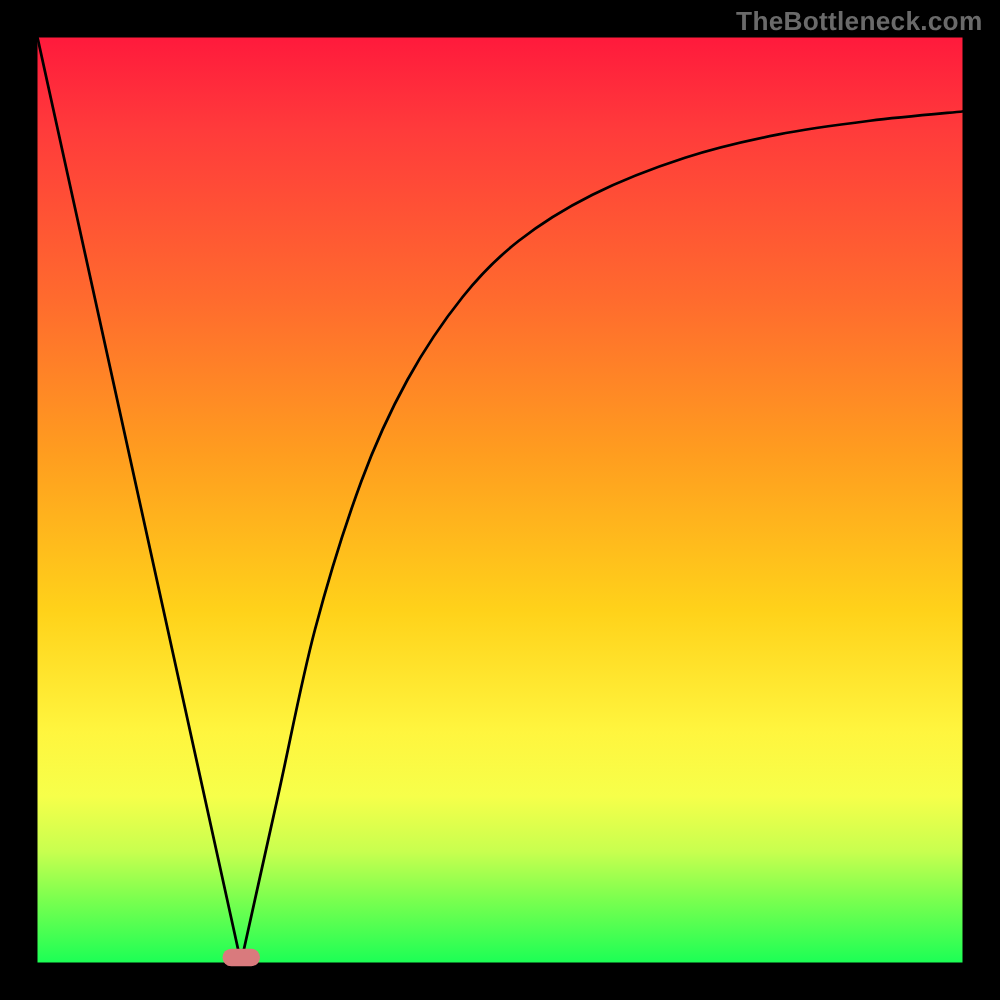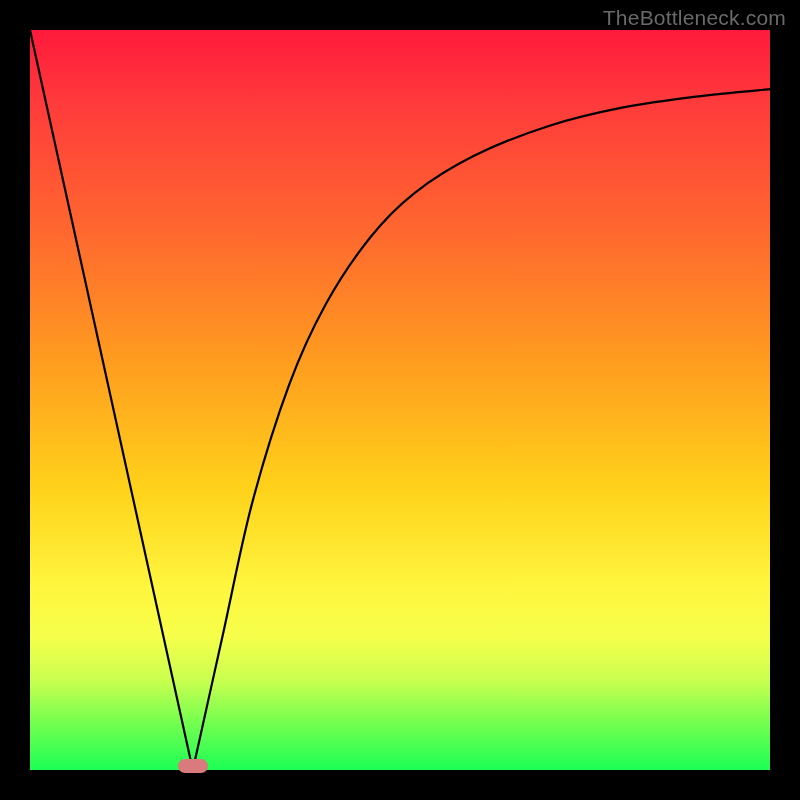--- a/index.html
+++ b/index.html
@@ -35,21 +35,21 @@
       #c8ff4f 88%,
       #7dff4f 93%,
       #1cff55 100%);
   }
   .watermark {
     position: absolute;
     top: 6px;
     right: 14px;
     color: #6a6a6a;
     font-size: 21px;
-    font-weight: 400;
+    font-weight: 700;
     letter-spacing: 0.2px;
     user-select: none;
   }
   svg.curve {
     position: absolute;
     left: 0;
     top: 0;
     width: 740px;
     height: 740px;
     overflow: visible;

